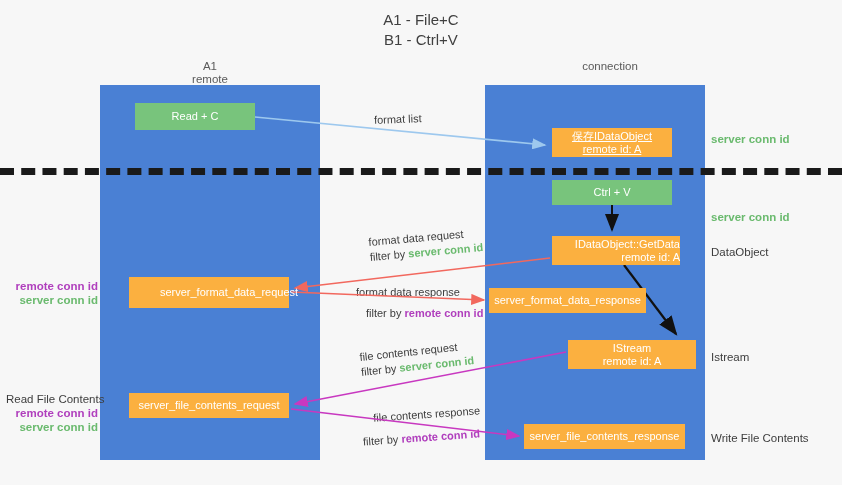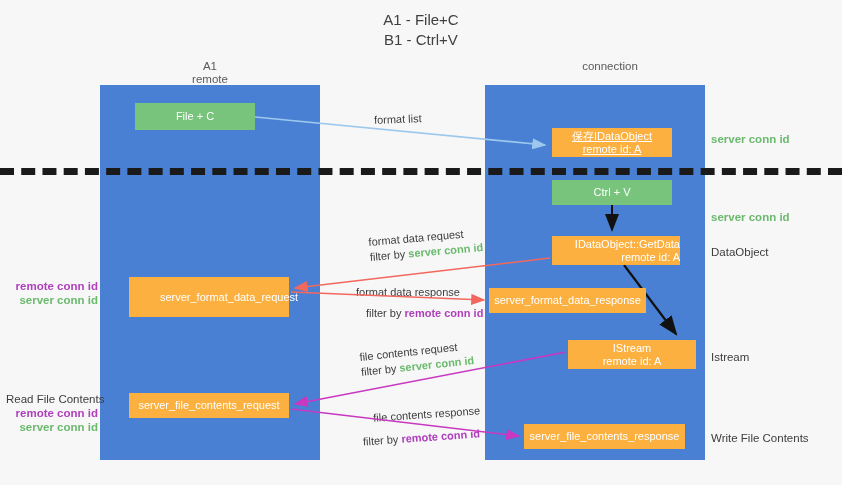--- a/index.html
+++ b/index.html
@@ -46,21 +46,21 @@
     z-index:6;
   }
   .node.green{background:#78c47c;}
   .node.orange{background:#fbb040;}
 
   #n-ctrlc{left:135px;top:103px;width:120px;height:27px;}
   #n-idataobject{left:552px;top:128px;width:120px;height:29px;text-decoration:underline;}
   #n-ctrlv{left:552px;top:180px;width:120px;height:25px;}
   #n-getdata{left:552px;top:236px;width:128px;height:29px;align-items:flex-end;}
   #n-istream{left:568px;top:340px;width:128px;height:29px;}
-  #n-fmt-req{left:129px;top:277px;width:160px;height:40px;padding-left:40px;}
+  #n-fmt-req{left:129px;top:277px;width:160px;height:31px;padding-left:40px;}
   #n-fmt-res{left:489px;top:288px;width:157px;height:25px;}
   #n-file-req{left:129px;top:393px;width:160px;height:25px;}
   #n-file-res{left:524px;top:424px;width:161px;height:25px;}
 
   
   .side{font-size:11.5px;line-height:14px;}
   .green-txt{color:#6aba6e;font-weight:bold;}
   .purple-txt{color:#b03fbd;font-weight:bold;}
   .plain-txt{color:#3d3d3d;}
 
@@ -135,21 +135,21 @@
     <line x1="291" y1="292" x2="484" y2="300" stroke="#f2685e" stroke-width="1.6" marker-end="url(#ah-red)"></line>
 
     <line x1="566" y1="352" x2="295" y2="404" stroke="#c838c0" stroke-width="1.6" marker-end="url(#ah-mag)"></line>
 
     <line x1="291" y1="409" x2="519" y2="436" stroke="#c838c0" stroke-width="1.6" marker-end="url(#ah-mag)"></line>
   </svg>
 
   <div id="separator" class="abs"></div>
 
   <div id="n-ctrlc" class="abs node green">
-    <span>File + C</span>
+    <span>Read + C</span>
   </div>
 
   <div id="n-idataobject" class="abs node orange">
     <span>保存IDataObject</span>
     <span>remote id: A</span>
   </div>
 
   <div id="n-ctrlv" class="abs node green">
     <span>Ctrl + V</span>
   </div>

